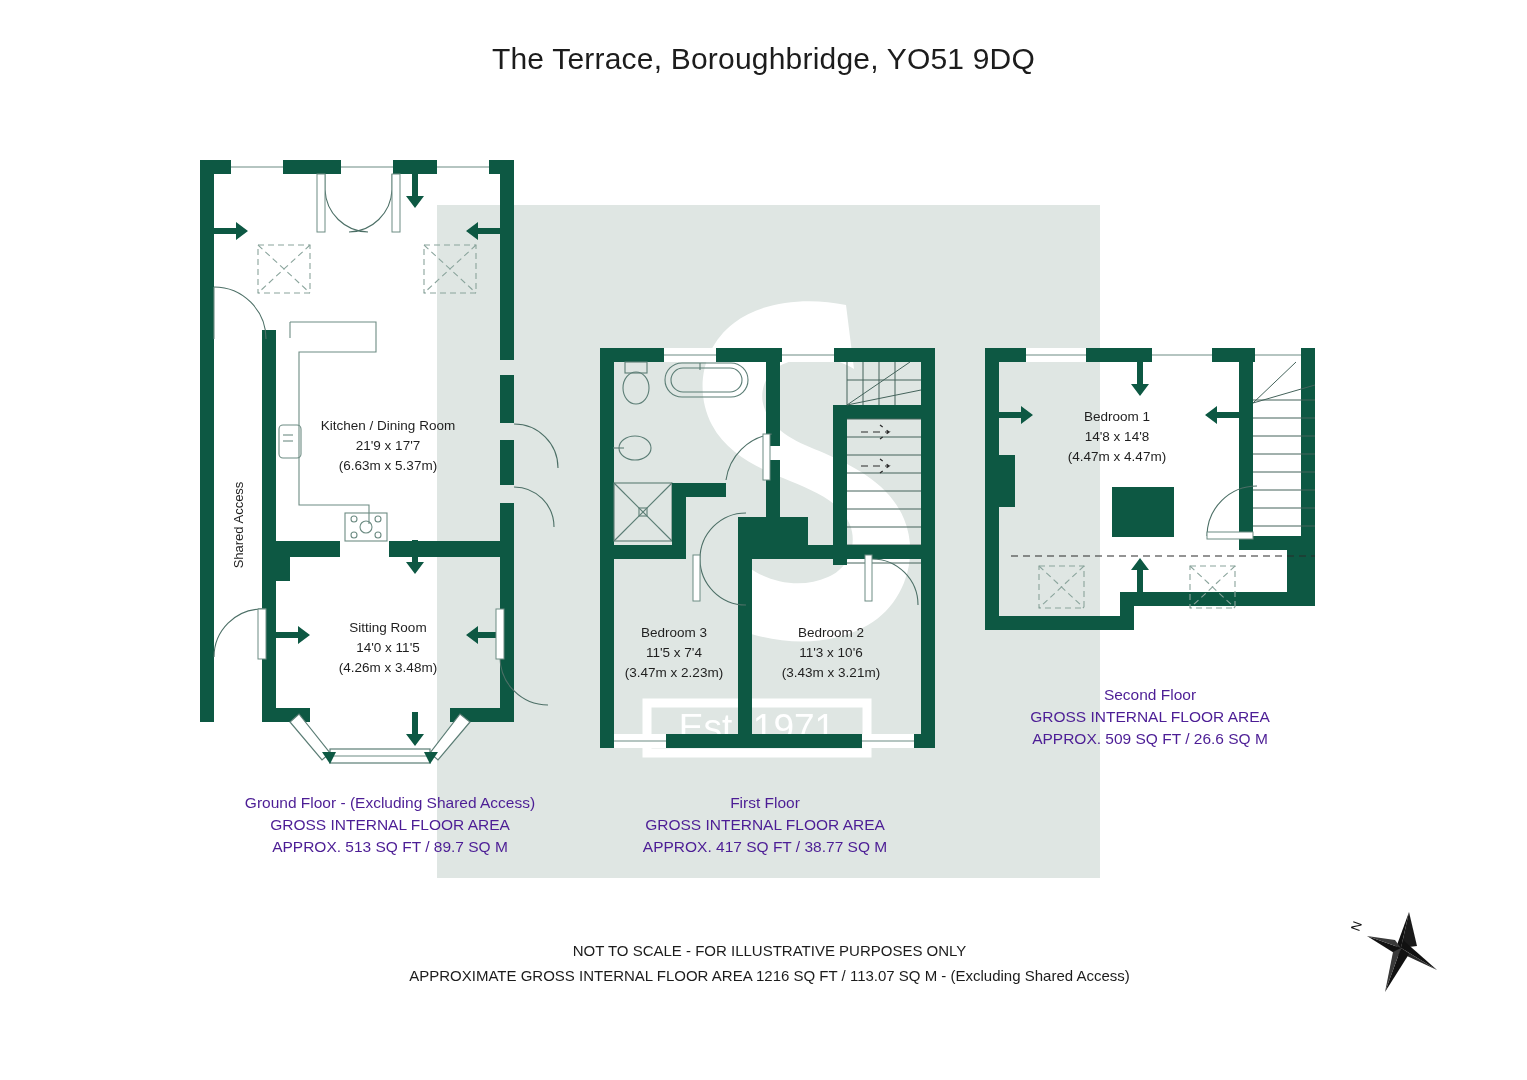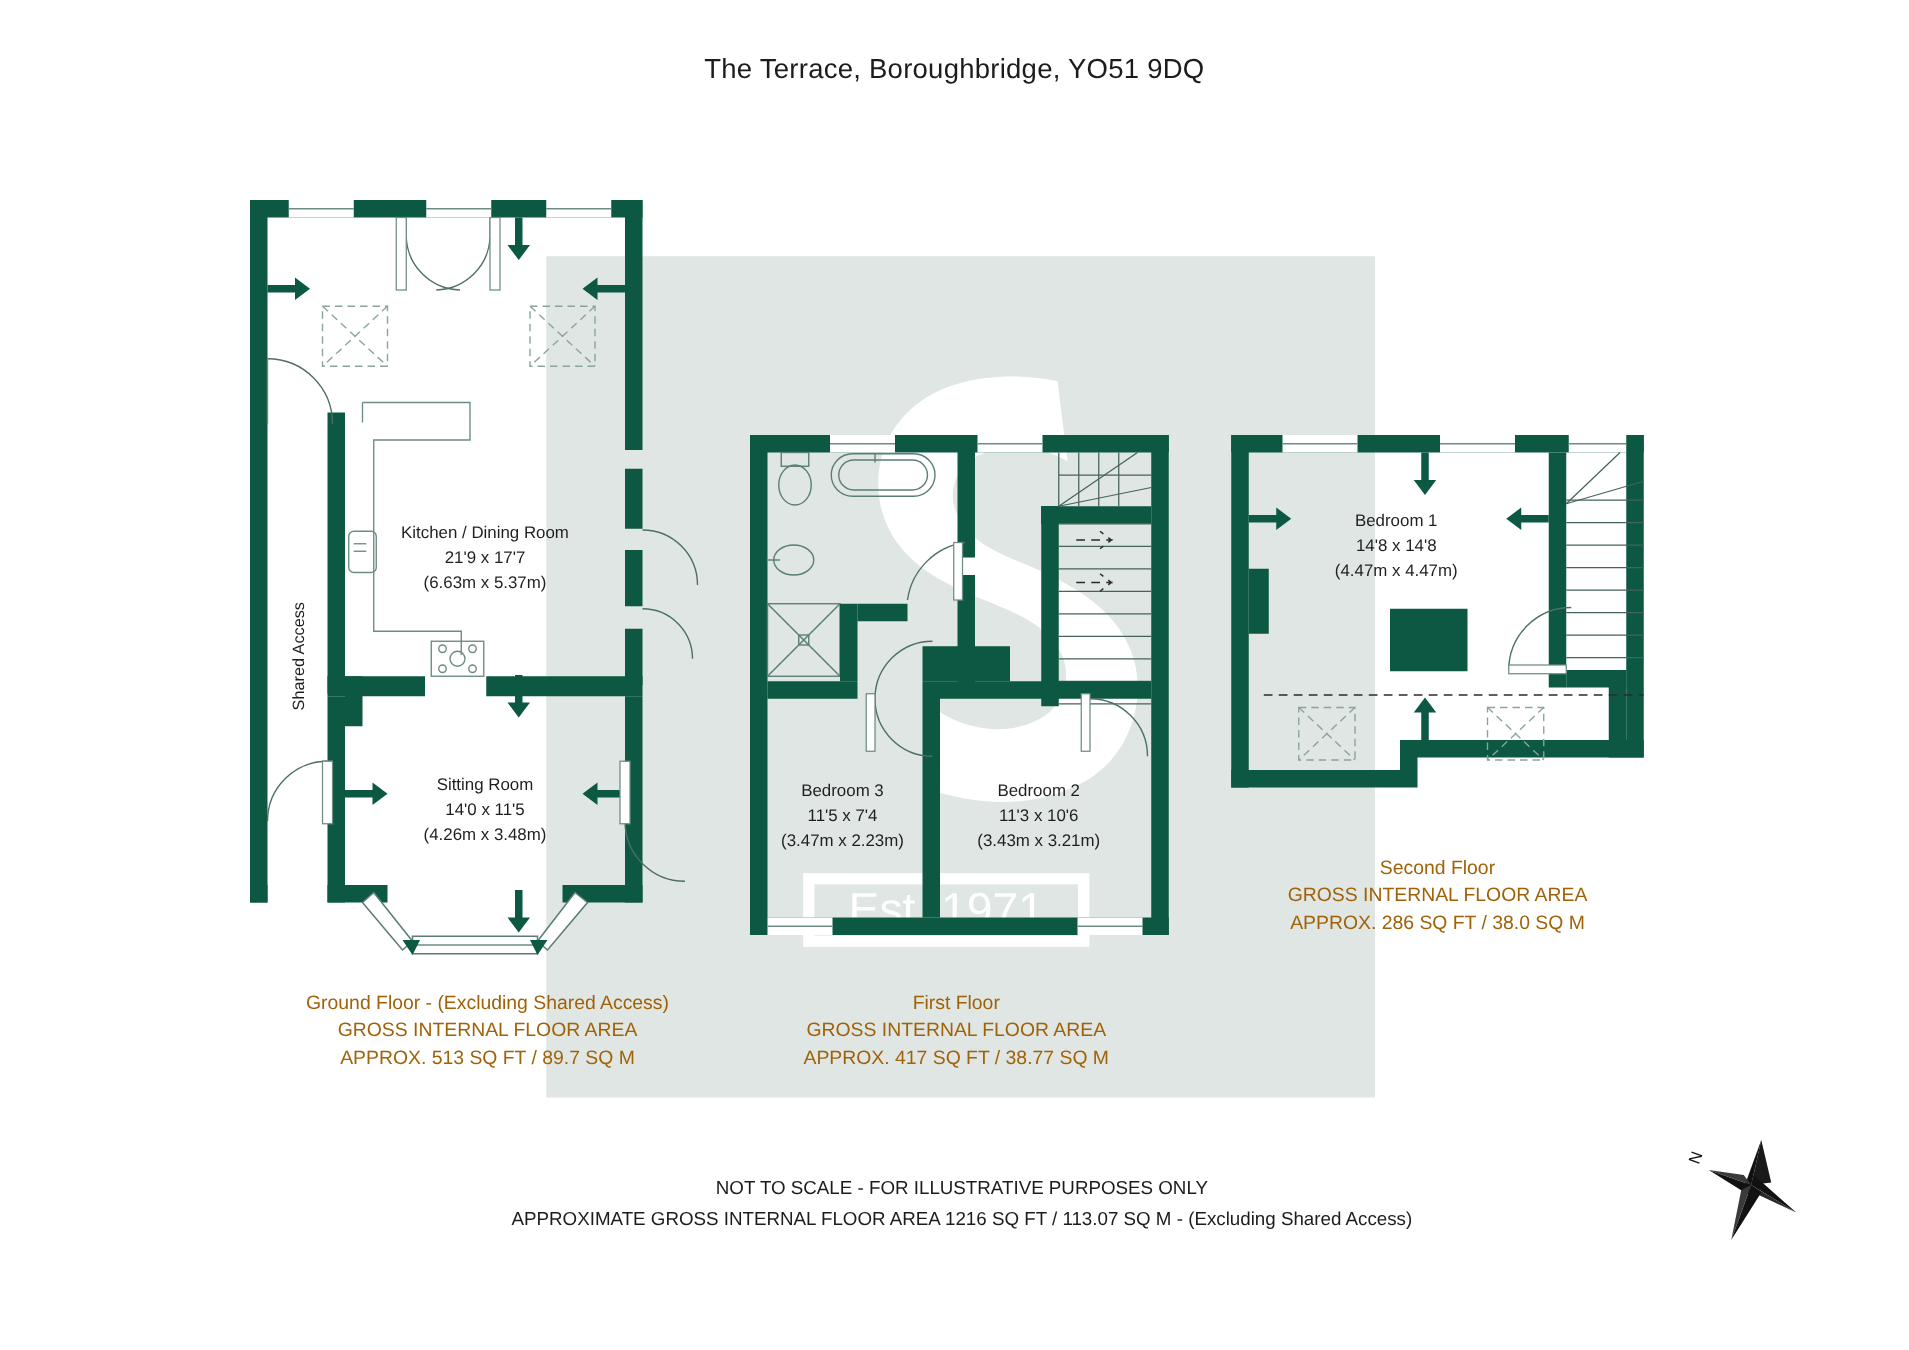--- a/index.html
+++ b/index.html
@@ -5,35 +5,35 @@
 <style>
   html,body{margin:0;padding:0;background:#ffffff;}
   body{
     width:1527px;height:1080px;position:relative;overflow:hidden;
     font-family:"Liberation Sans","DejaVu Sans",sans-serif;
     color:#1a1a1a;
   }
   #plan-root{position:absolute;inset:0;}
   .title{
     position:absolute;left:0;right:0;top:42px;text-align:center;
-    font-size:22px;letter-spacing:.2px;color:#1c1c1c;font-weight:400;
+    font-size:30px;letter-spacing:.2px;color:#1c1c1c;font-weight:400;
   }
   svg#plan{position:absolute;left:0;top:0;width:1527px;height:1080px;}
   .wall{fill:#0d5843;}
   .thin{fill:none;stroke:#6d8c83;stroke-width:1.1;}
   .dash{fill:none;stroke:#8aa49c;stroke-width:1.1;stroke-dasharray:6 4;}
   .dashdark{fill:none;stroke:#2b2b2b;stroke-width:1.2;stroke-dasharray:7 5;}
   .arc{fill:none;stroke:#4c6f66;stroke-width:1.1;}
   .stair{fill:none;stroke:#44635b;stroke-width:1;}
   .fixture{fill:none;stroke:#5b7d75;stroke-width:1.1;}
   .lbl{font-family:"Liberation Sans","DejaVu Sans",sans-serif;font-size:13.5px;fill:#1f1f1f;text-anchor:middle;}
   .shared-lbl{font-family:"Liberation Sans","DejaVu Sans",sans-serif;font-size:13px;fill:#1f1f1f;}
   .watermark-s{fill:#ffffff;}
   .cap{
-    position:absolute;text-align:center;font-size:15.5px;line-height:22px;color:#a16207;
+    position:absolute;text-align:center;font-size:15.5px;line-height:22px;color:#4c1d95;
   }
   .cap .l1{display:block;}
   .footer{
     position:absolute;left:0;right:0;top:938px;text-align:center;
     font-size:15px;line-height:25px;color:#1c1c1c;
   }
   .footer span{display:block;margin-left:12px;}
   .compass{position:absolute;left:1337px;top:896px;width:112px;height:106px;}
 </style>
 </head>
@@ -381,21 +381,21 @@
 
   <div class="cap" style="left:525px;top:792px;width:480px;">
     <span class="l1">First Floor</span>
     <span class="l1">GROSS INTERNAL FLOOR AREA</span>
     <span class="l1">APPROX. 417 SQ FT / 38.77 SQ M</span>
   </div>
 
   <div class="cap" style="left:910px;top:684px;width:480px;">
     <span class="l1">Second Floor</span>
     <span class="l1">GROSS INTERNAL FLOOR AREA</span>
-    <span class="l1">APPROX. 286 SQ FT / 38.0 SQ M</span>
+    <span class="l1">APPROX. 509 SQ FT / 26.6 SQ M</span>
   </div>
 
   <div class="footer">
     <span>NOT TO SCALE - FOR ILLUSTRATIVE PURPOSES ONLY</span>
     <span>APPROXIMATE GROSS INTERNAL FLOOR AREA 1216 SQ FT / 113.07 SQ M - (Excluding Shared Access)</span>
   </div>
 
   <svg class="compass" viewBox="0 0 112 106">
     <g>
       <polygon points="72,16 64,52 56,60" fill="#111"></polygon>

